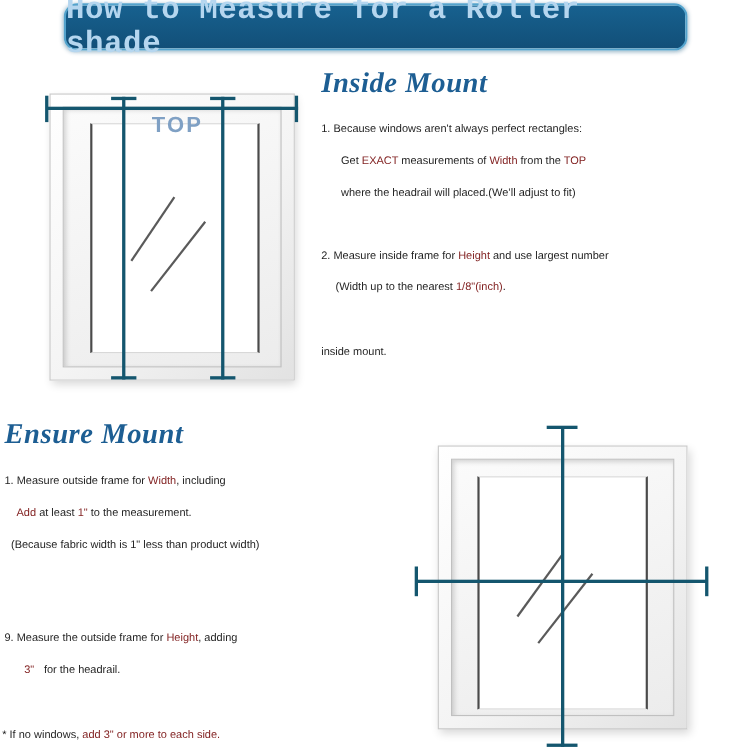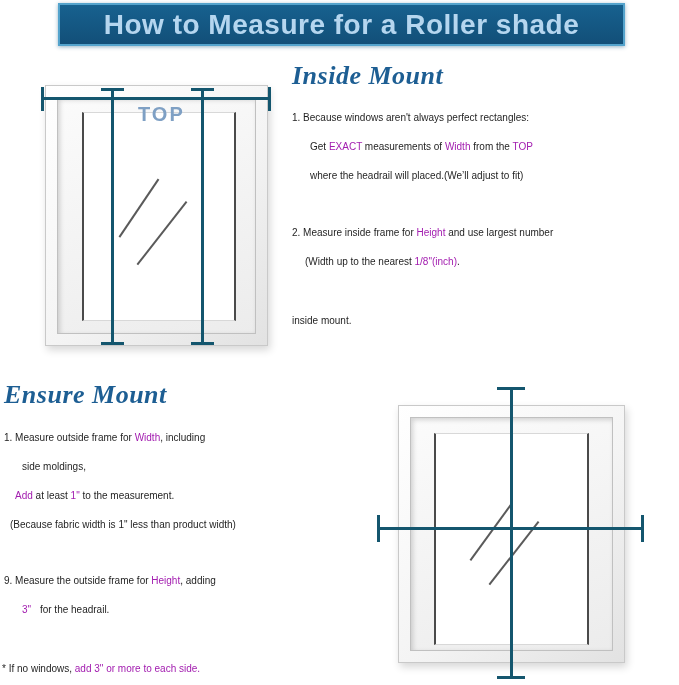--- a/index.html
+++ b/index.html
@@ -2,23 +2,23 @@
 <html><head>
 <meta charset="utf-8">
 <style>
   html,body{margin:0;padding:0;background:#ffffff;}
   .canvas{position:relative;width:679px;height:685px;background:#ffffff;overflow:hidden;
           font-family:"Liberation Sans",sans-serif;}
 
   
   .banner{position:absolute;left:58px;top:3px;width:567px;height:43px;box-sizing:border-box;
           background:linear-gradient(180deg,#17618f 0%,#124f78 100%);
-          border:2px solid #54a3cc;border-radius:0;
+          border:2px solid #54a3cc;border-radius:12px;
           display:flex;align-items:center;justify-content:center;
-          box-shadow:0 1px 4px rgba(20,86,126,.45);}
+          box-shadow:0 1px 4px rgba(20,86,126,.45);font-family:Liberation Mono, monospace;}
   .banner-text{font-size:28px;font-weight:bold;color:#b5d6ef;letter-spacing:.5px;}
 
   
   .window{position:absolute;box-sizing:border-box;
           background:linear-gradient(135deg,#ffffff 0%,#f4f4f4 55%,#e2e2e2 100%);
           border:1px solid #c9c9c9;
           box-shadow:2px 4px 8px rgba(0,0,0,.16);}
   .win-mid{position:absolute;inset:11px;border:1px solid #c0c0c0;
            background:linear-gradient(160deg,#fbfbfb,#ececec);
            box-shadow:inset 2px 2px 5px rgba(0,0,0,.16);}
@@ -28,21 +28,21 @@
   .shine{position:absolute;width:1.5px;background:#5a5a5a;}
 
   .top-label{position:absolute;left:92px;top:17px;font-size:20px;font-weight:bold;
              color:#7fa0c4;letter-spacing:2px;z-index:6;}
 
   
   .ml{position:absolute;background:#14566e;z-index:5;}
 
   
   .txt{position:absolute;font-size:10px;color:#1f1f1f;line-height:29px;white-space:nowrap;}
-  .accent{color:#a21caf;}
+  .accent{color:#7f1d1d;}
   .gap-r{margin-right:6px;}
   .mount-heading{position:absolute;font-family:"Liberation Serif",serif;font-style:italic;
                  font-weight:600;font-size:26px;color:#1d5e93;letter-spacing:.5px;white-space:nowrap;}
   .ind18{padding-left:18px;} .ind13{padding-left:13px;} .ind11{padding-left:11px;} .ind6{padding-left:6px;}
 </style>
 </head>
 <body>
 
 <div class="canvas">
 
@@ -91,21 +91,20 @@
   <div class="txt" style="left:292px;top:306px">
     <div><span>inside mount.</span></div>
   </div>
 
   <div class="mount-heading" style="left:4px;top:380px">Ensure Mount</div>
 
   <div class="txt" style="left:4px;top:423px">
     <div>
       <span>1. Measure outside frame for </span><span class="accent">Width</span><span>, including</span>
     </div>
-    <div class="ind18"><span>side moldings,</span></div>
     <div class="ind11">
       <span class="accent">Add</span><span> at least </span><span class="accent">1"</span><span> to the measurement.</span>
     </div>
     <div class="ind6"><span>(Because fabric width is 1" less than product width)</span></div>
   </div>
 
   <div class="txt" style="left:4px;top:566px">
     <div>
       <span>9. Measure the outside frame for </span><span class="accent">Height</span><span>, adding</span>
     </div>

